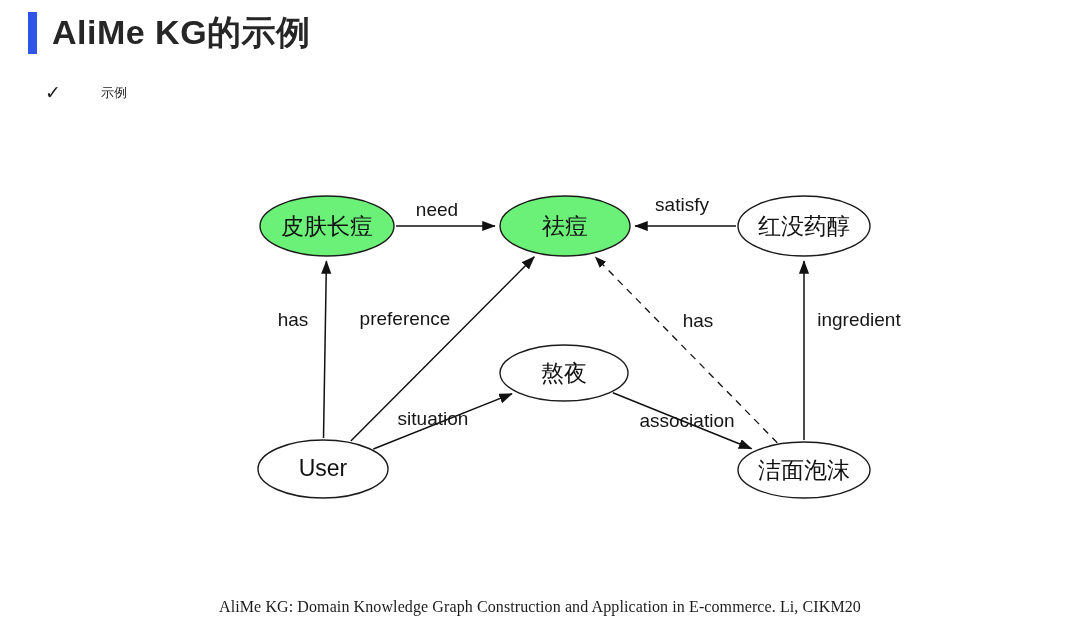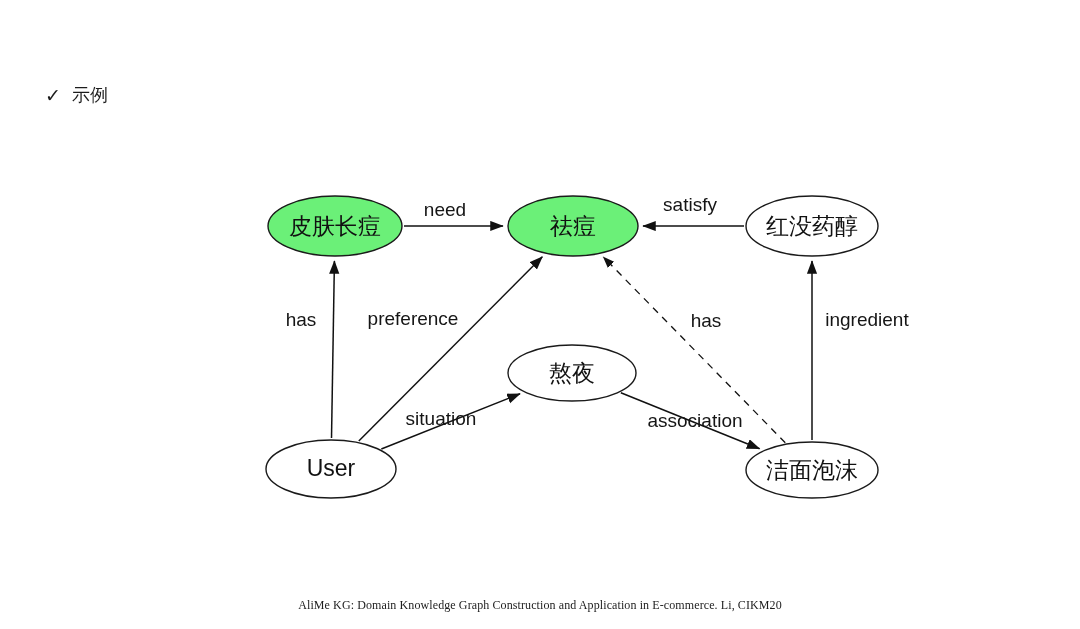--- a/index.html
+++ b/index.html
@@ -53,29 +53,30 @@
     display:flex;
     align-items:center;
   }
   .bullet-check {
     font-size:19px;
     color:#1c1c1c;
     margin-right:11px;
     line-height:1;
   }
   .bullet-text {
-    font-size:18px;
+    font-size:13px;
     color:#1c1c1c;
     white-space:nowrap;
+    margin-left:29px;
   }
 
   
   .graph-wrap {
     position:absolute;
-    left:16px; top:150px;
+    left:8px; top:150px;
     width:1054px; height:400px;
   }
   .graph-svg { display:block; width:1080px; height:400px; }
 
   .node-ellipse { stroke:#1a1a1a; stroke-width:1.4; }
   .node-ellipse.filled { fill:#6bf078; }
   .node-ellipse.plain  { fill:#ffffff; }
 
   .node-label {
     font-family:"DejaVu Sans", sans-serif;
@@ -105,31 +106,35 @@
     dominant-baseline:middle;
   }
 
   
   .caption {
     position:absolute;
     left:0; right:0;
     top:598px;
     text-align:center;
     font-family:"Liberation Serif", serif;
-    font-size:12px;
+    font-size:16px;
     color:#1c1c1c;
     letter-spacing:0.1px;
   }
 </style>
 </head>
 <body>
 
 <div class="slide">
 
 
+  <div class="title-row">
+    <div class="title-bar"></div>
+    <div class="title-text">AliMe KG的示例</div>
+  </div>
 
   <div class="bullet-row">
     <span class="bullet-check">✓</span>
     <span class="bullet-text">示例</span>
   </div>
 
   <div class="graph-wrap">
     <svg class="graph-svg" viewBox="0 0 1080 400" xmlns="http://www.w3.org/2000/svg">
       <defs>
         <marker id="arrowSolid" markerWidth="10" markerHeight="10" refX="8.5" refY="3.4" orient="auto" markerUnits="strokeWidth">

